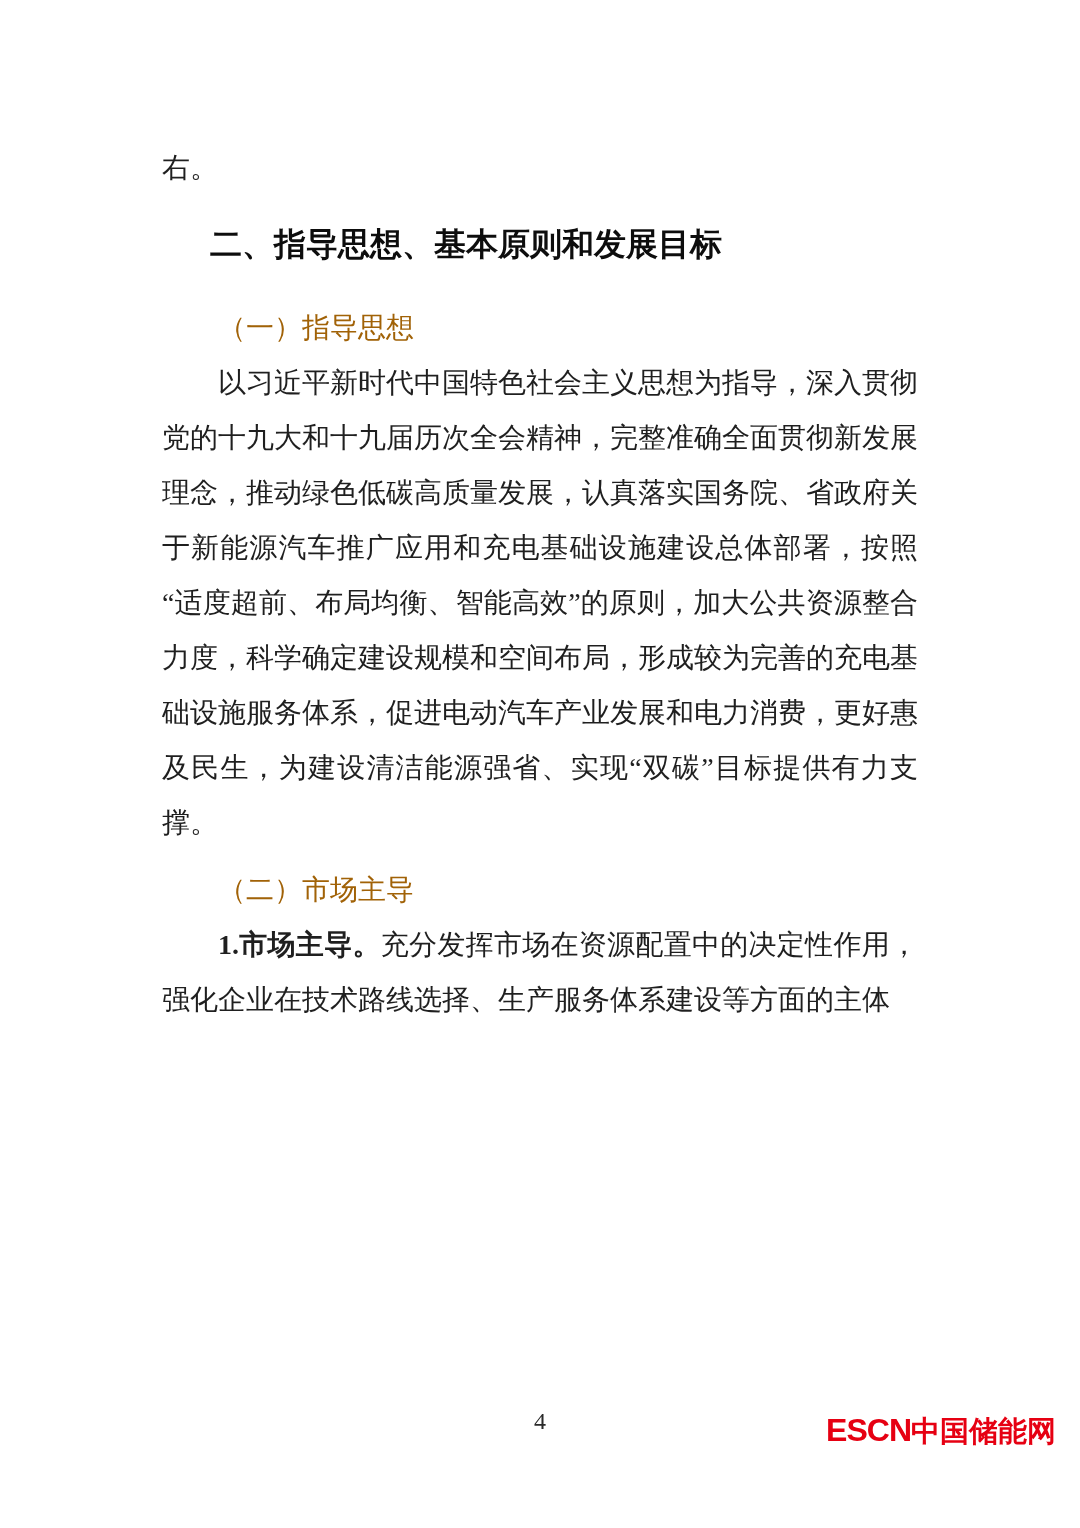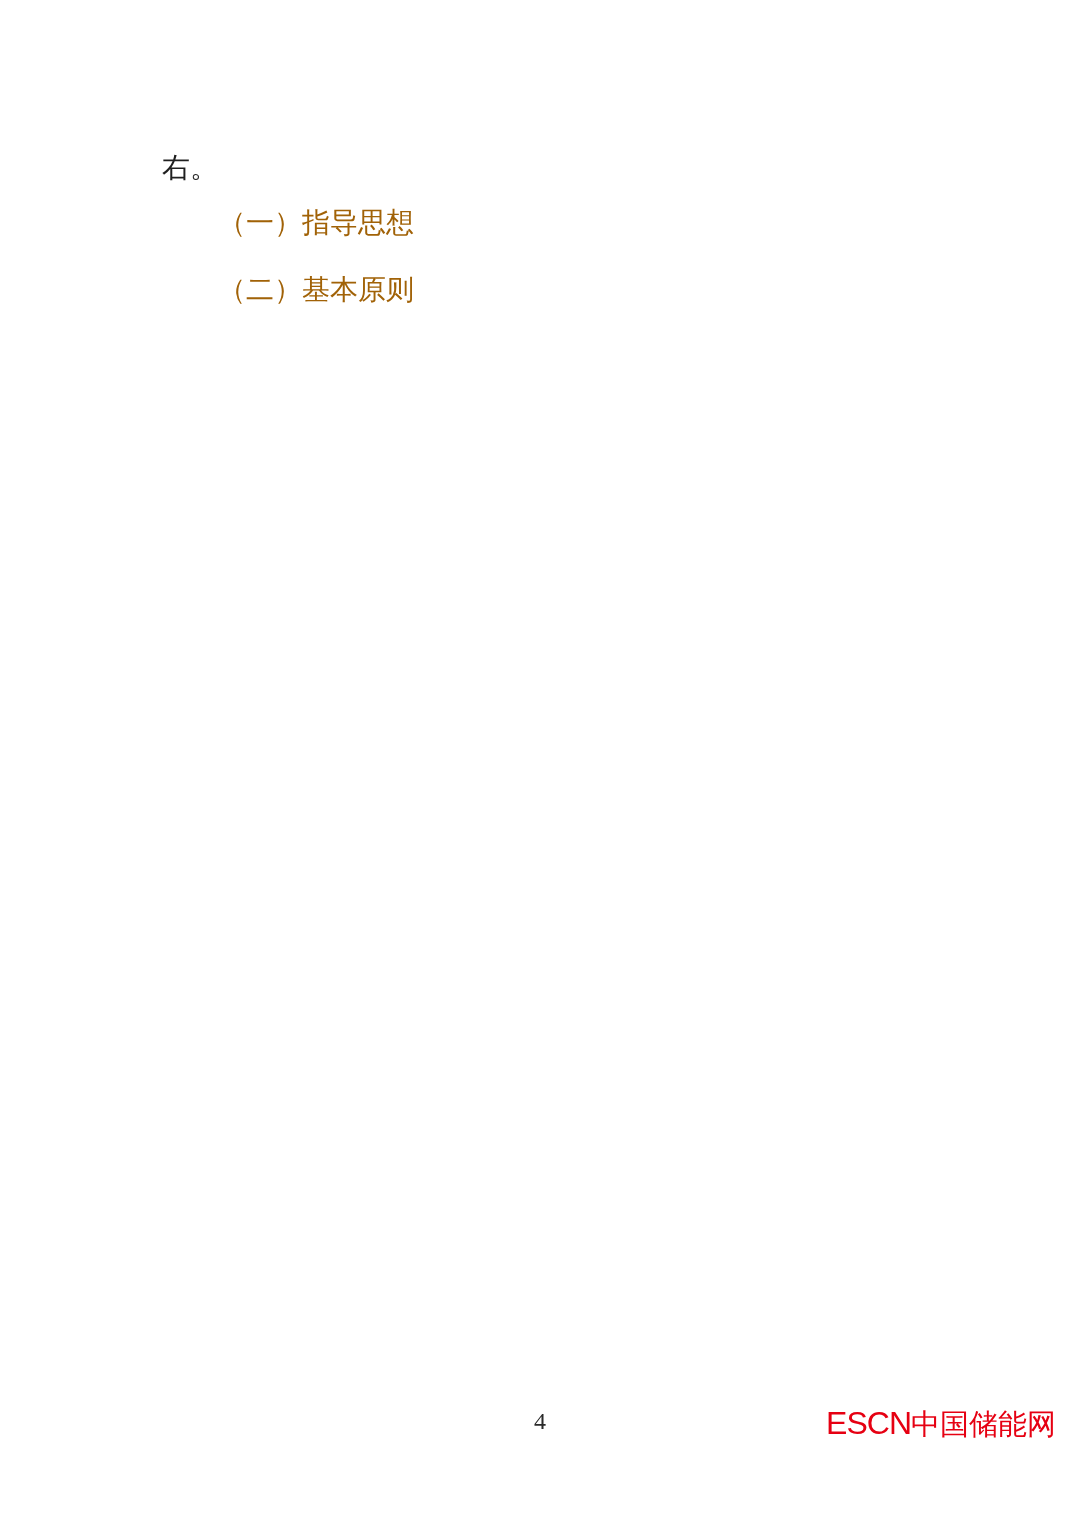--- a/index.html
+++ b/index.html
@@ -54,23 +54,23 @@
     text-align: center;
     font-size: 24px;
     line-height: 30px;
     color: #2a2a2a;
     font-family: "Liberation Serif", "DejaVu Serif", serif;
   }
   .logo {
     position: absolute;
     top: 1406px;
     right: 24px;
-    font-weight: 400;
+    font-weight: 700;
     white-space: nowrap;
-    line-height: 35px;
+    line-height: 48px;
   }
   .logo-latin {
     font-family: "Liberation Sans", "DejaVu Sans", sans-serif;
     font-size: 32px;
     letter-spacing: -1px;
   }
   .logo-cjk {
     font-family: "Liberation Sans", "DejaVu Sans", sans-serif;
     font-size: 29px;
     letter-spacing: 0;
@@ -79,26 +79,29 @@
 </head>
 <body>
 
 <div class="page">
 
   <div class="content">
 
     <p class="no-indent">右。</p>
 
 
+    <h2 class="section-heading">二、指导思想、基本原则和发展目标</h2>
 
     <p class="sub-heading indent">（一）指导思想</p>
 
+    <p class="indent">以习近平新时代中国特色社会主义思想为指导，深入贯彻党的十九大和十九届历次全会精神，完整准确全面贯彻新发展理念，推动绿色低碳高质量发展，认真落实国务院、省政府关于新能源汽车推广应用和充电基础设施建设总体部署，按照“适度超前、布局均衡、智能高效”的原则，加大公共资源整合力度，科学确定建设规模和空间布局，形成较为完善的充电基础设施服务体系，促进电动汽车产业发展和电力消费，更好惠及民生，为建设清洁能源强省、实现“双碳”目标提供有力支撑。</p>
 
-    <p class="sub-heading indent mt">（二）基本原则</p>
+    <p class="sub-heading indent mt">（二）市场主导</p>
 
+    <p class="indent"><span class="lead-bold">1.市场主导。</span><span>充分发挥市场在资源配置中的决定性作用，强化企业在技术路线选择、生产服务体系建设等方面的主体</span></p>
 
   </div>
 
   <div class="page-number">4</div>
 
   <div class="logo" style="color: rgb(230, 0, 18);">
     <span class="logo-latin">ESCN</span><span class="logo-cjk">中国储能网</span>
   </div>
 
 </div>

